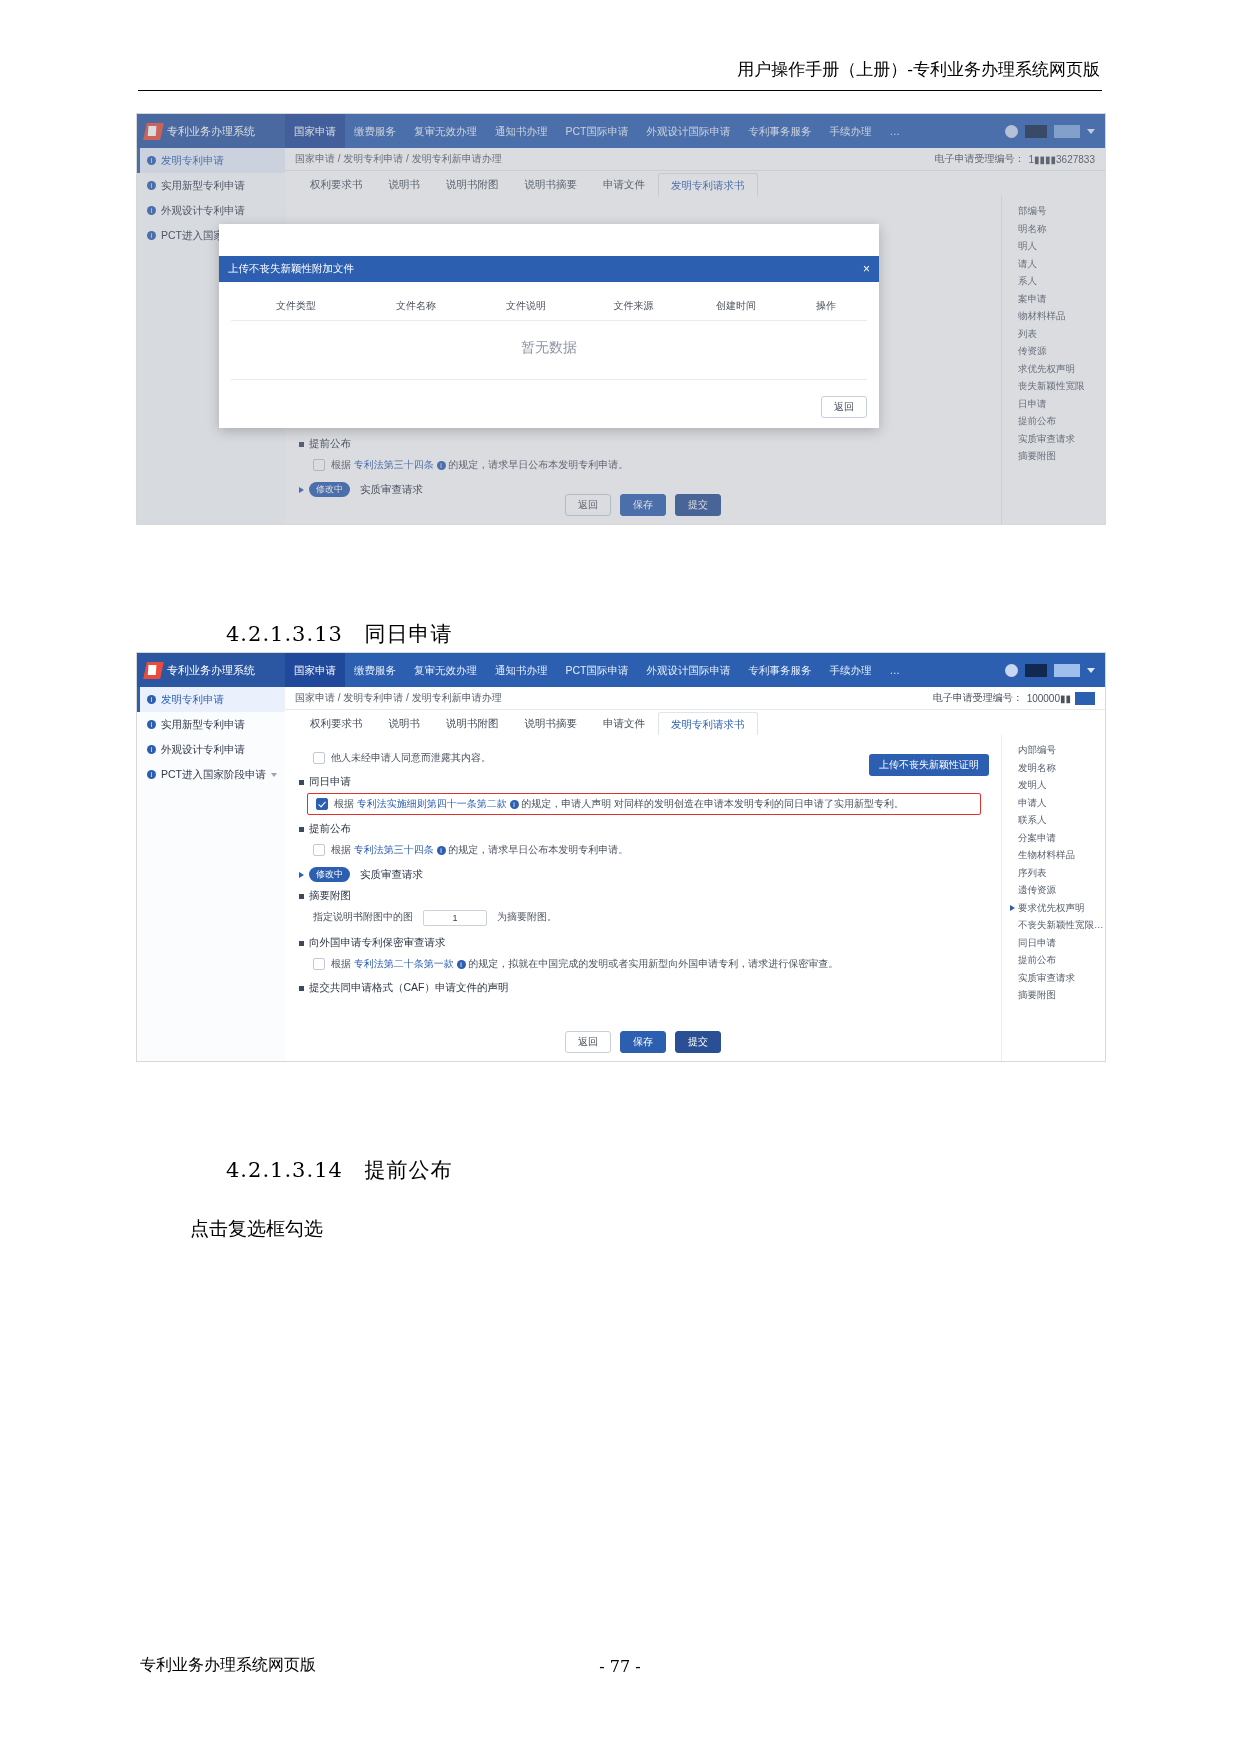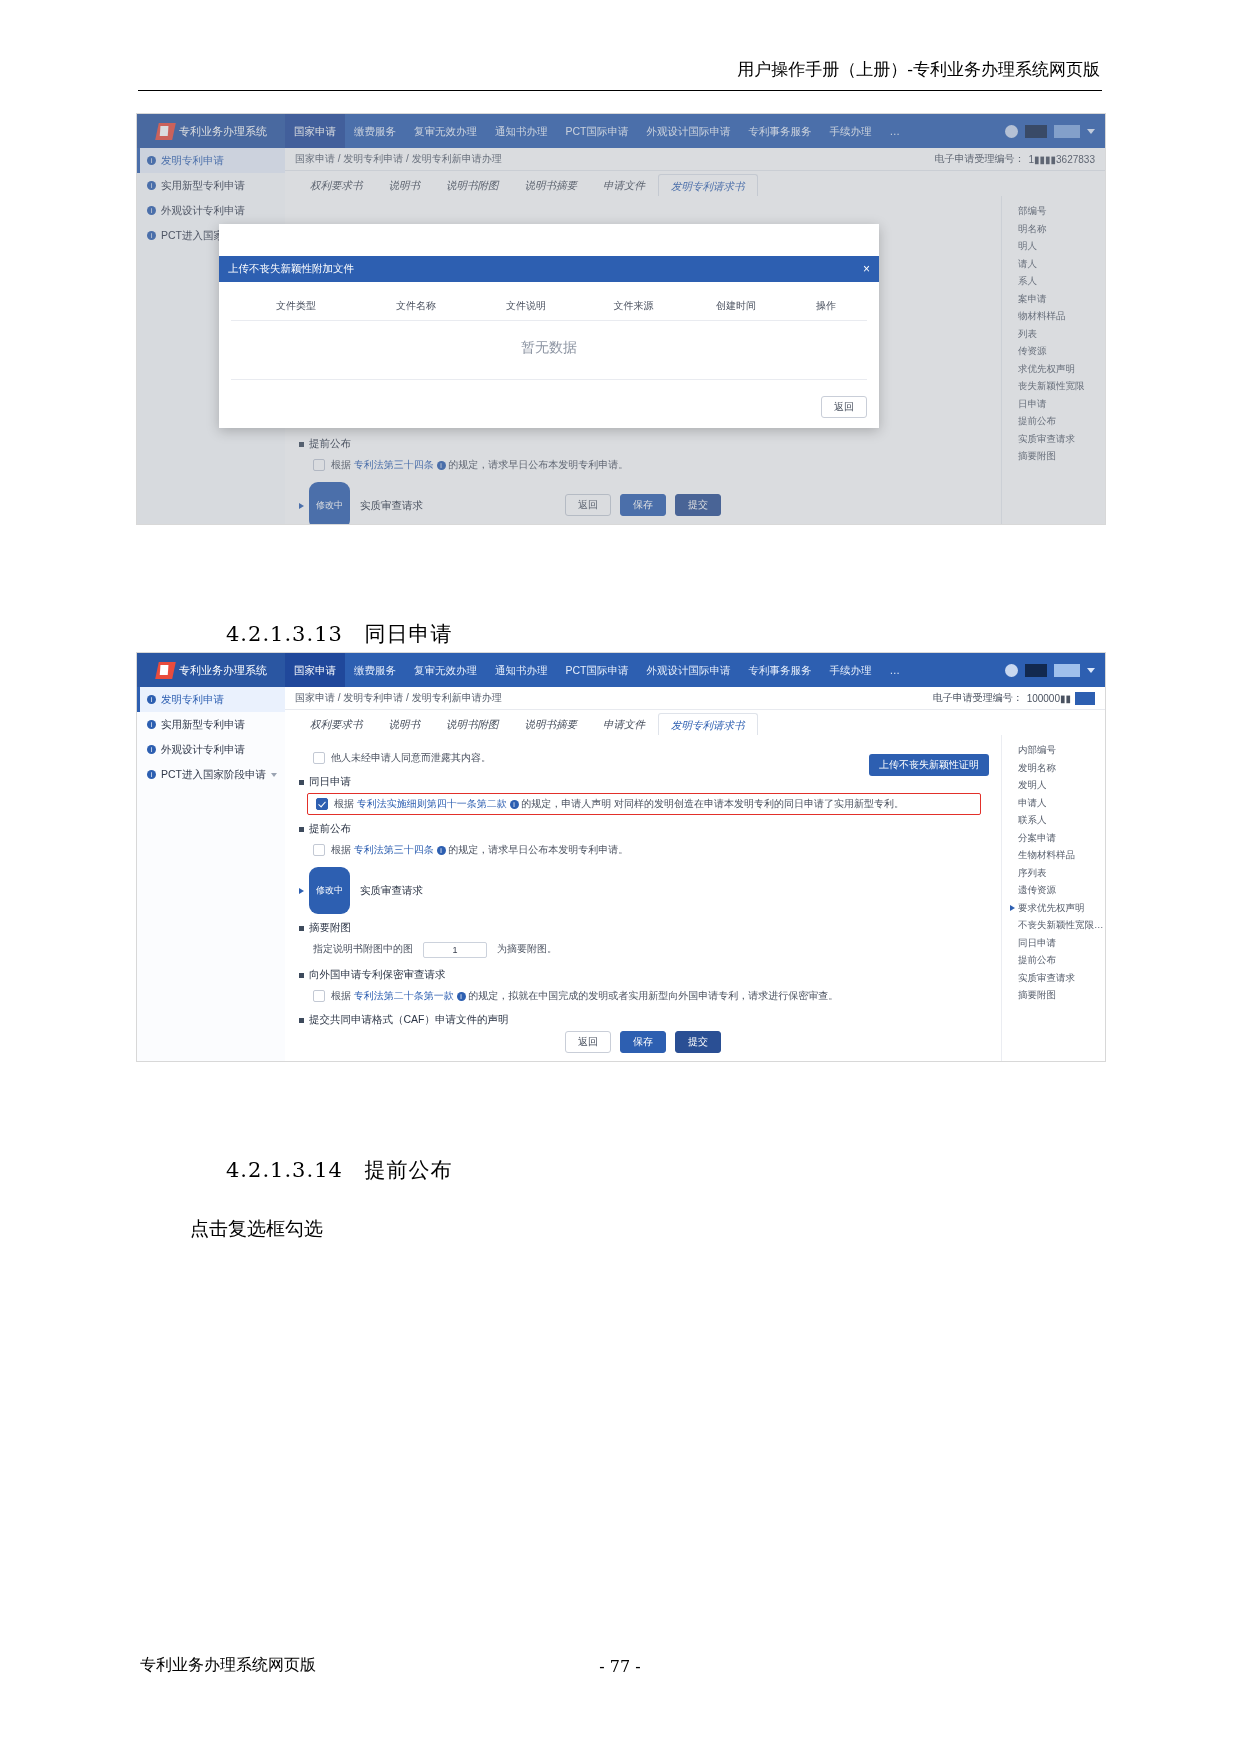--- a/index.html
+++ b/index.html
@@ -86,21 +86,21 @@
     background: #2d5fb1;
     display: flex;
     align-items: center;
   }
   .brand {
     width: 148px;
     height: 34px;
     display: flex;
     align-items: center;
     gap: 5px;
-    padding-left: 20px;
+    padding-left: 8px;
     box-sizing: border-box;
     background: #2a56a2;
   }
   .brand-logo {
     width: 17px; height: 17px;
     background: #e94c3d;
     transform: skewX(-12deg);
     position: relative;
   }
   .brand-logo:after{
@@ -224,24 +224,23 @@
     gap: 4px;
     font-size: 10px;
     color: #4a5costume;
     color: #4a5260;
     margin-left: 24px;
   }
   .tabs {
     height: 26px;
     background: #fff;
     display: flex;
-    align-items: flex-end;
+    align-items: center;
     padding-left: 12px;
     border-bottom: 1px solid #dfe3ea;
-    font-style: italic;
   }
   .tab {
     font-size: 10.5px;
     color: #4a5costume;
     color: #444c5a;
     padding: 0 12px;
     height: 22px;
     line-height: 22px;
     border: 1px solid transparent;
     white-space: nowrap;
@@ -346,21 +345,21 @@
     padding: 2px 4px;
     margin-left: 8px;
     margin-right: 6px;
   }
   .badge-blue {
     display: inline-block;
     background: #2d5fb1;
     color: #fff;
     font-size: 9px;
     border-radius: 9px;
-    padding: 17px 7px;
+    padding: 1px 7px;
     margin-right: 5px;
   }
   .btn {
     font-size: 10px;
     border-radius: 3px;
     padding: 3px 12px;
     border: 1px solid #c9ced8;
     background: #fff;
     color: #4a5260;
     display: inline-block;

